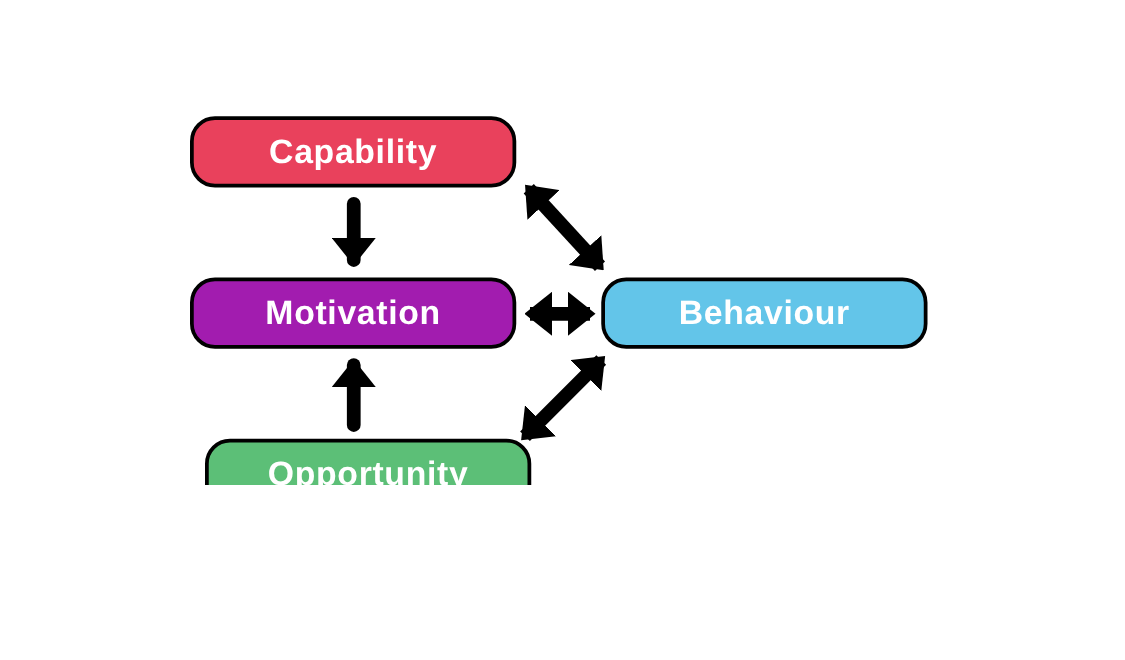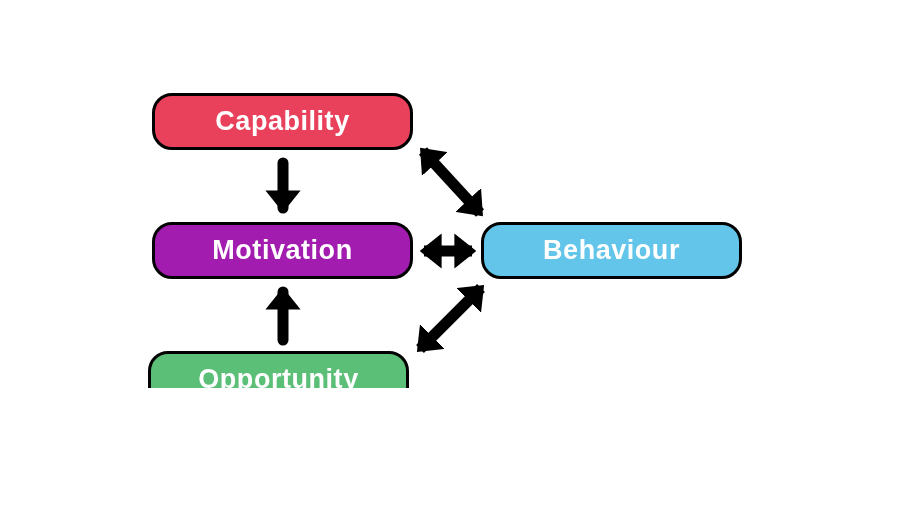--- a/index.html
+++ b/index.html
@@ -21,21 +21,21 @@
     display: flex;
     align-items: center;
     justify-content: center;
     color: var(--label, #ffffff);
     font-size: 27px;
     font-weight: 700;
     letter-spacing: 0.02em;
   }
   #node-capability  { left: 152px; top:  93px; }
   #node-motivation  { left: 152px; top: 222px; }
-  #node-opportunity { left: 148px; top: 351px; }
+  #node-opportunity { left: 164px; top: 351px; }
   #node-behaviour   { left: 481px; top: 222px; }
   #arrows {
     position: absolute;
     left: 0; top: 0;
     width: 900px; height: 528px;
     pointer-events: none;
   }
   #arrows line { stroke: var(--stroke, #000000); stroke-width: 11; }
   #arrows .cap-round { stroke-linecap: round; }
   #arrows marker path { fill: var(--stroke, #000000); }

